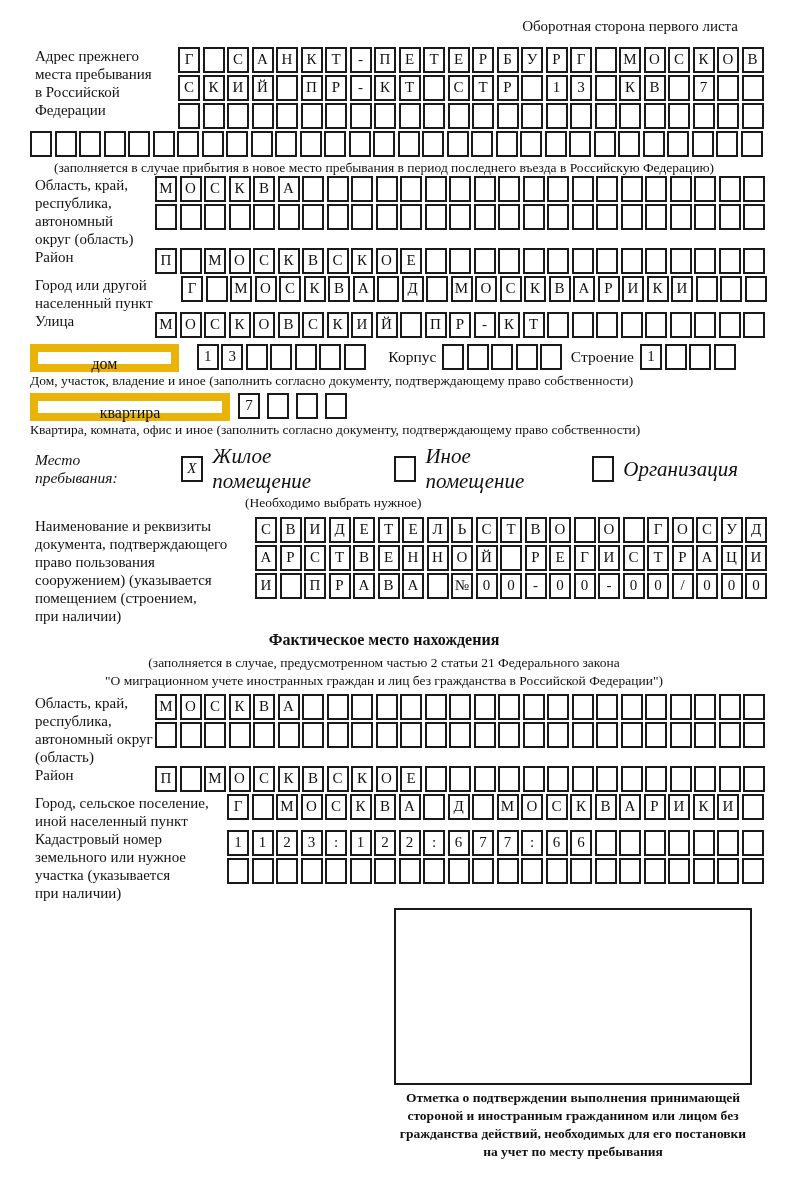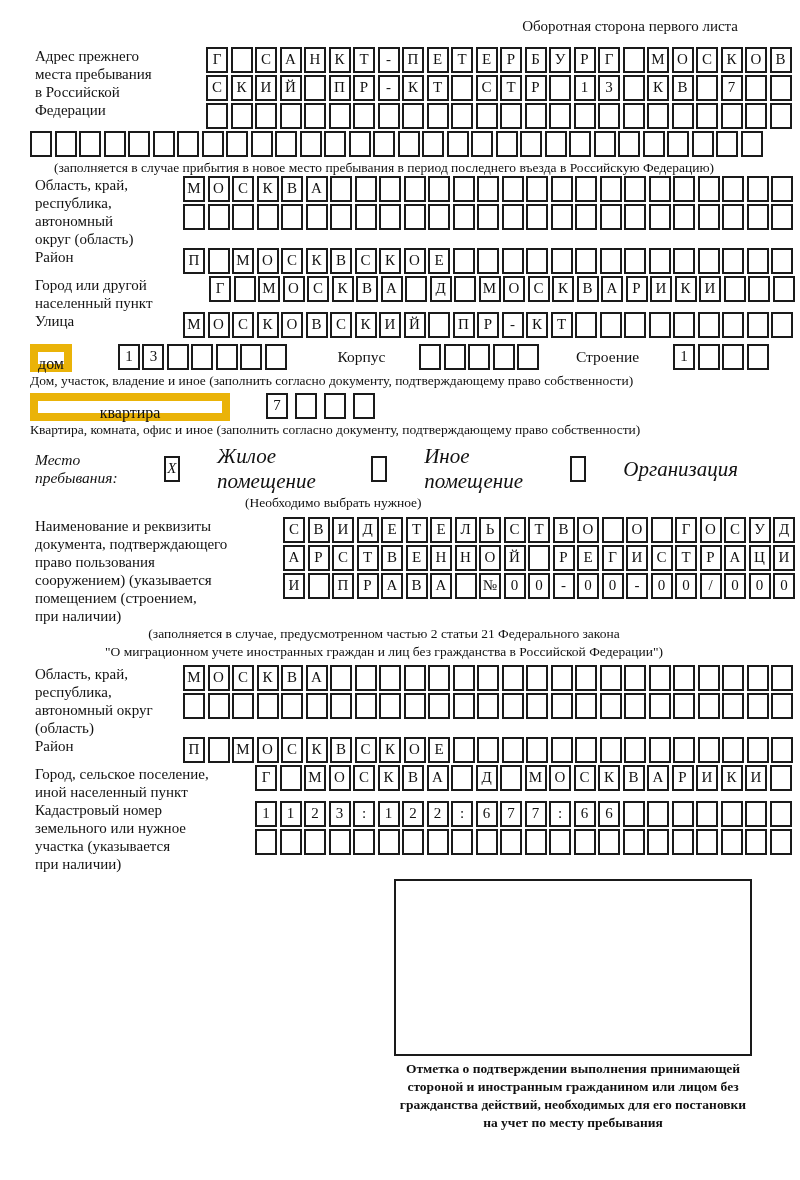--- a/index.html
+++ b/index.html
@@ -1,20 +1,20 @@
 <!DOCTYPE html>
 <html><head>
 <meta charset="utf-8">
 <style>
   html,body{margin:0;padding:0;background:#fff;}
   body{width:800px;height:1180px;overflow:hidden;color:#111;
        font-family:"Liberation Serif",serif;}
   .page{box-sizing:border-box;width:770px;height:1180px;padding:12px 32px 0 30px;}
   .right-note{text-align:right;font-size:15px;margin-top:6px;}
-  .flexrow{display:flex;align-items:flex-start;gap:28px;}
+  .flexrow{display:flex;align-items:flex-start;}
   .labelcol{font-size:15px;line-height:18px;flex:0 0 auto;padding-left:5px;box-sizing:border-box;}
   .lc148{width:148px;}
   .lc125{width:125px;}
   .lc151{width:151px;}
   .lc225{width:225px;}
   .lc197{width:197px;}
   .cellrow{white-space:nowrap;height:26px;margin-bottom:2px;}
   .cell{display:inline-block;box-sizing:border-box;width:22px;height:26px;
         border:2px solid #1a1a1a;margin-right:2.5px;text-align:center;
         font-size:15px;line-height:21px;vertical-align:top;}
@@ -138,20 +138,21 @@
         <div>помещением (строением,</div>
         <div>при наличии)</div>
       </div>
     <div>
       <div class="cellrow"><span class="cell">С</span><span class="cell">В</span><span class="cell">И</span><span class="cell">Д</span><span class="cell">Е</span><span class="cell">Т</span><span class="cell">Е</span><span class="cell">Л</span><span class="cell">Ь</span><span class="cell">С</span><span class="cell">Т</span><span class="cell">В</span><span class="cell">О</span><span class="cell"></span><span class="cell">О</span><span class="cell"></span><span class="cell">Г</span><span class="cell">О</span><span class="cell">С</span><span class="cell">У</span><span class="cell">Д</span></div>
       <div class="cellrow"><span class="cell">А</span><span class="cell">Р</span><span class="cell">С</span><span class="cell">Т</span><span class="cell">В</span><span class="cell">Е</span><span class="cell">Н</span><span class="cell">Н</span><span class="cell">О</span><span class="cell">Й</span><span class="cell"></span><span class="cell">Р</span><span class="cell">Е</span><span class="cell">Г</span><span class="cell">И</span><span class="cell">С</span><span class="cell">Т</span><span class="cell">Р</span><span class="cell">А</span><span class="cell">Ц</span><span class="cell">И</span></div>
       <div class="cellrow"><span class="cell">И</span><span class="cell"></span><span class="cell">П</span><span class="cell">Р</span><span class="cell">А</span><span class="cell">В</span><span class="cell">А</span><span class="cell"></span><span class="cell">№</span><span class="cell">0</span><span class="cell">0</span><span class="cell">-</span><span class="cell">0</span><span class="cell">0</span><span class="cell">-</span><span class="cell">0</span><span class="cell">0</span><span class="cell">/</span><span class="cell">0</span><span class="cell">0</span><span class="cell">0</span></div>
     </div>
   </div>
 
+  <div class="bold-title mt6">Фактическое место нахождения</div>
   <div class="subcap">
       <div>(заполняется в случае, предусмотренном частью 2 статьи 21 Федерального закона</div>
       <div>"О миграционном учете иностранных граждан и лиц без гражданства в Российской Федерации")</div>
     </div>
 
   <div class="flexrow mt4">
     <div class="labelcol lc125">
         <div>Область, край,</div>
         <div>республика,</div>
         <div>автономный округ</div>

